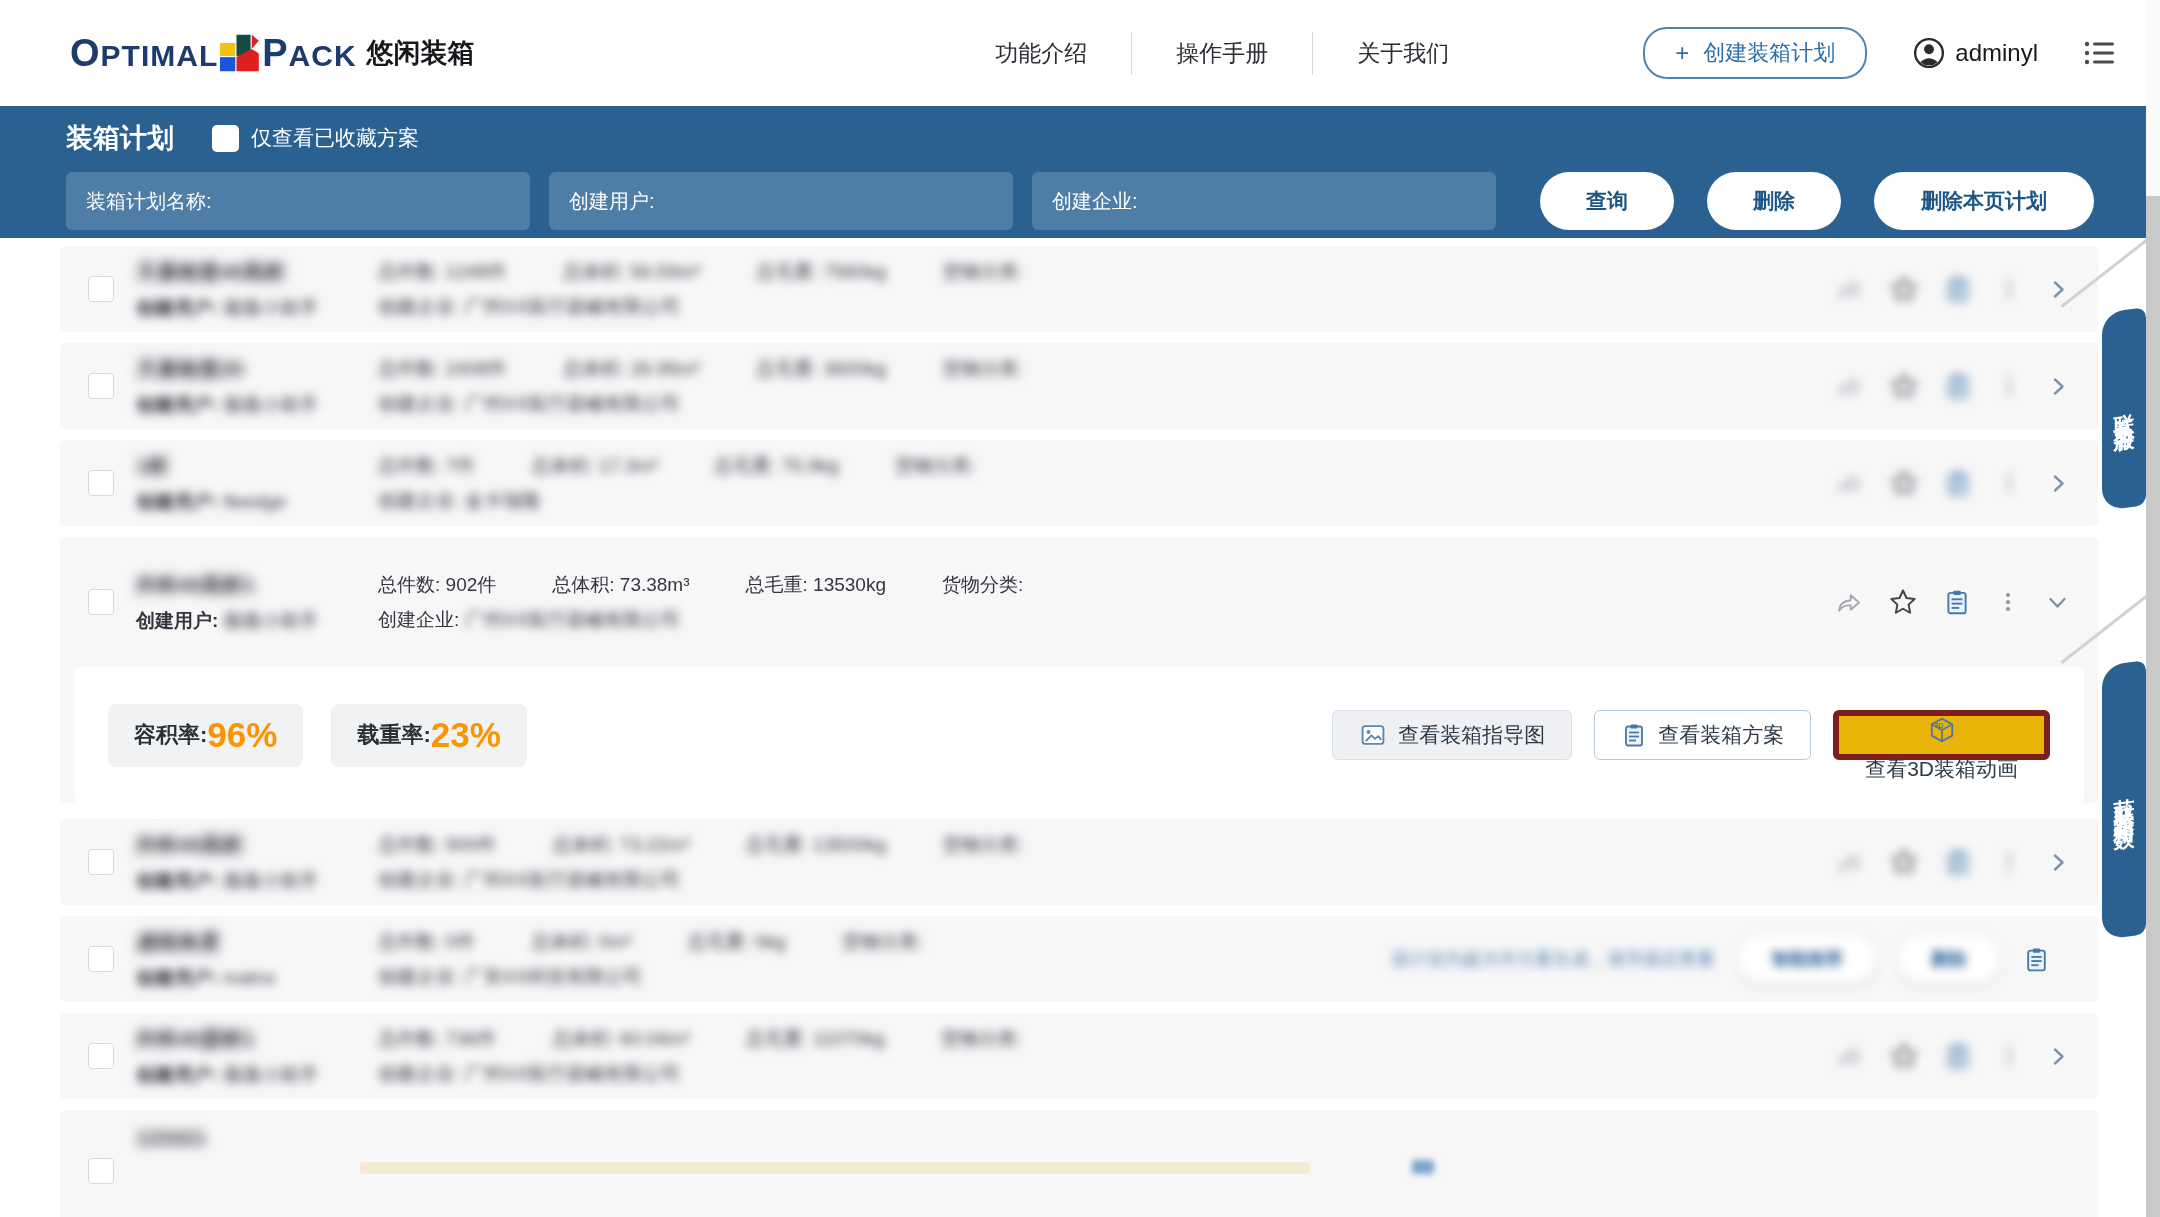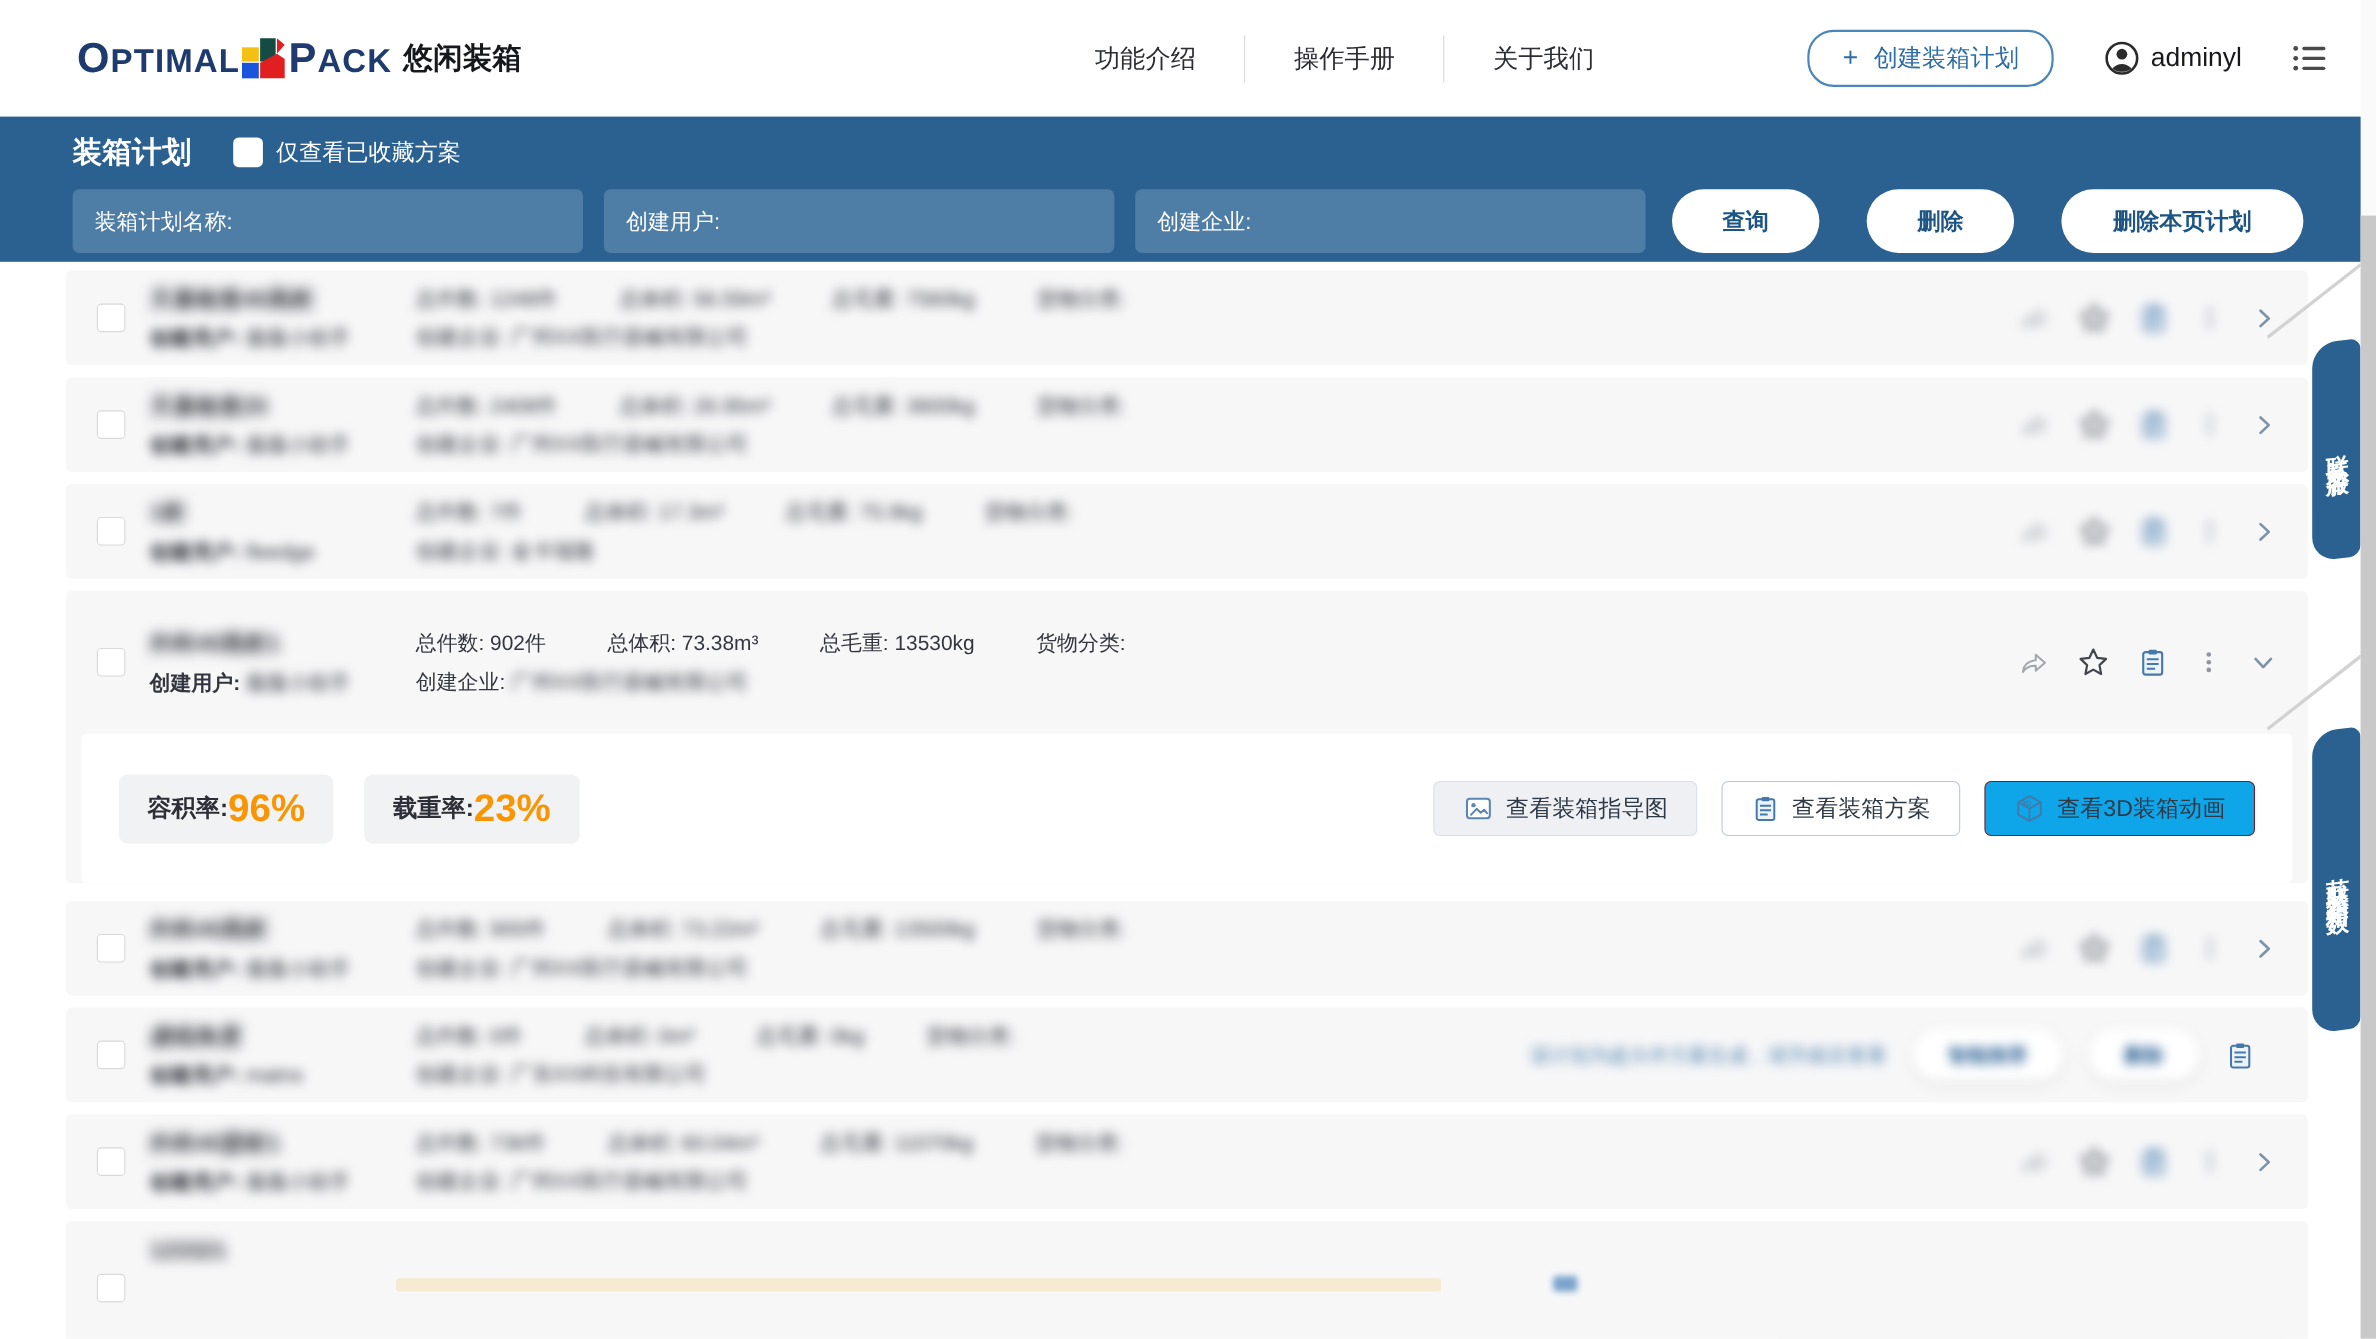--- a/index.html
+++ b/index.html
@@ -31,21 +31,21 @@
   .fbar { height:132px; background:#2b6191; padding:14px 66px 0; position:relative; }
   .fbar-top { display:flex; align-items:center; gap:26px; }
   .fbar-title { color:#fff; font-size:27px; font-weight:bold; }
   .fav-check { display:flex; align-items:center; gap:12px; cursor:pointer; margin-left:12px; }
   .fav-box { width:27px; height:27px; background:#fff; border-radius:5px; }
   .fav-lbl { color:#fff; font-size:21px; }
   .fbar-row { margin-top:16px; display:flex; align-items:center; gap:19px; }
   .f-input { width:464px; height:58px; background:#4e7da5; border-radius:6px; display:flex;
     align-items:center; padding:0 20px; cursor:text; }
   .f-input .flbl { color:#fff; font-size:20px; font-weight:normal; }
-  .fbtns { margin-left:auto; display:flex; gap:43px; }
+  .fbtns { margin-left:auto; display:flex; gap:33px; }
   .fbtn { height:58px; border:none; border-radius:29px; background:#fff; color:#1c5583;
     font-size:21px; font-weight:bold; padding:0 46px; cursor:pointer; font-family:inherit; white-space:nowrap; }
   .fbtn.wide { padding:0 40px; min-width:220px; }
 
   
   .list { padding:8px 0 0 60px; width:2098px; }
   .row { background:#f7f7f8; border-radius:5px; margin-bottom:11px; position:relative; }
   .row-head { display:flex; align-items:center; min-height:86px; padding:0 28px; }
   .row.expanded .row-head { min-height:130px; }
   .cb { width:26px; height:26px; background:#fff; border:1px solid #d9d9d9; border-radius:4px;
@@ -76,21 +76,21 @@
   .limit { font-size:20px; color:#8f949c; white-space:nowrap; }
   .chip { background:#f1f2f4; border-radius:8px; height:63px; display:flex; align-items:center;
     padding:0 26px; gap:0; margin-right:28px; }
   .chip-lbl { font-size:22px; font-weight:bold; color:#2c2f36; white-space:nowrap; }
   .chip-val { font-size:35px; font-weight:bold; color:#f99500; }
   .panel-btns { margin-left:auto; display:flex; gap:22px; }
   .pbtn { height:50px; border-radius:6px; display:flex; align-items:center; gap:11px; font-size:21px;
     color:#2f3a47; padding:0 26px; background:#eef0f4; border:1px solid #d9dfe7; cursor:pointer;
     font-family:inherit; white-space:nowrap; }
   .pbtn.mid { background:#fff; border:1px solid #b9c9dc; }
-  .pbtn.last { background:#0ea5e9; border:1px solid #7f1d1d; }
+  .pbtn.last { background:#eab308; border:6px solid #7f1d1d;flex-direction:column; }
 
   
   .row.partial { height:120px; }
   .row.partial .row-head { align-items:flex-start; padding-top:16px; min-height:0; }
   .row.partial .cb { margin-top:32px; }
   .partial-hints { position:absolute; left:0; top:0; width:100%; height:100%; }
   .yellow-hint { position:absolute; left:300px; top:52px; width:950px; height:12px;
     background:#f6ead2; border-radius:3px; }
   .hint-icon { position:absolute; left:1352px; top:50px; width:22px; height:14px;
     background:#7aa3cc; border-radius:3px; filter:blur(3px); }

